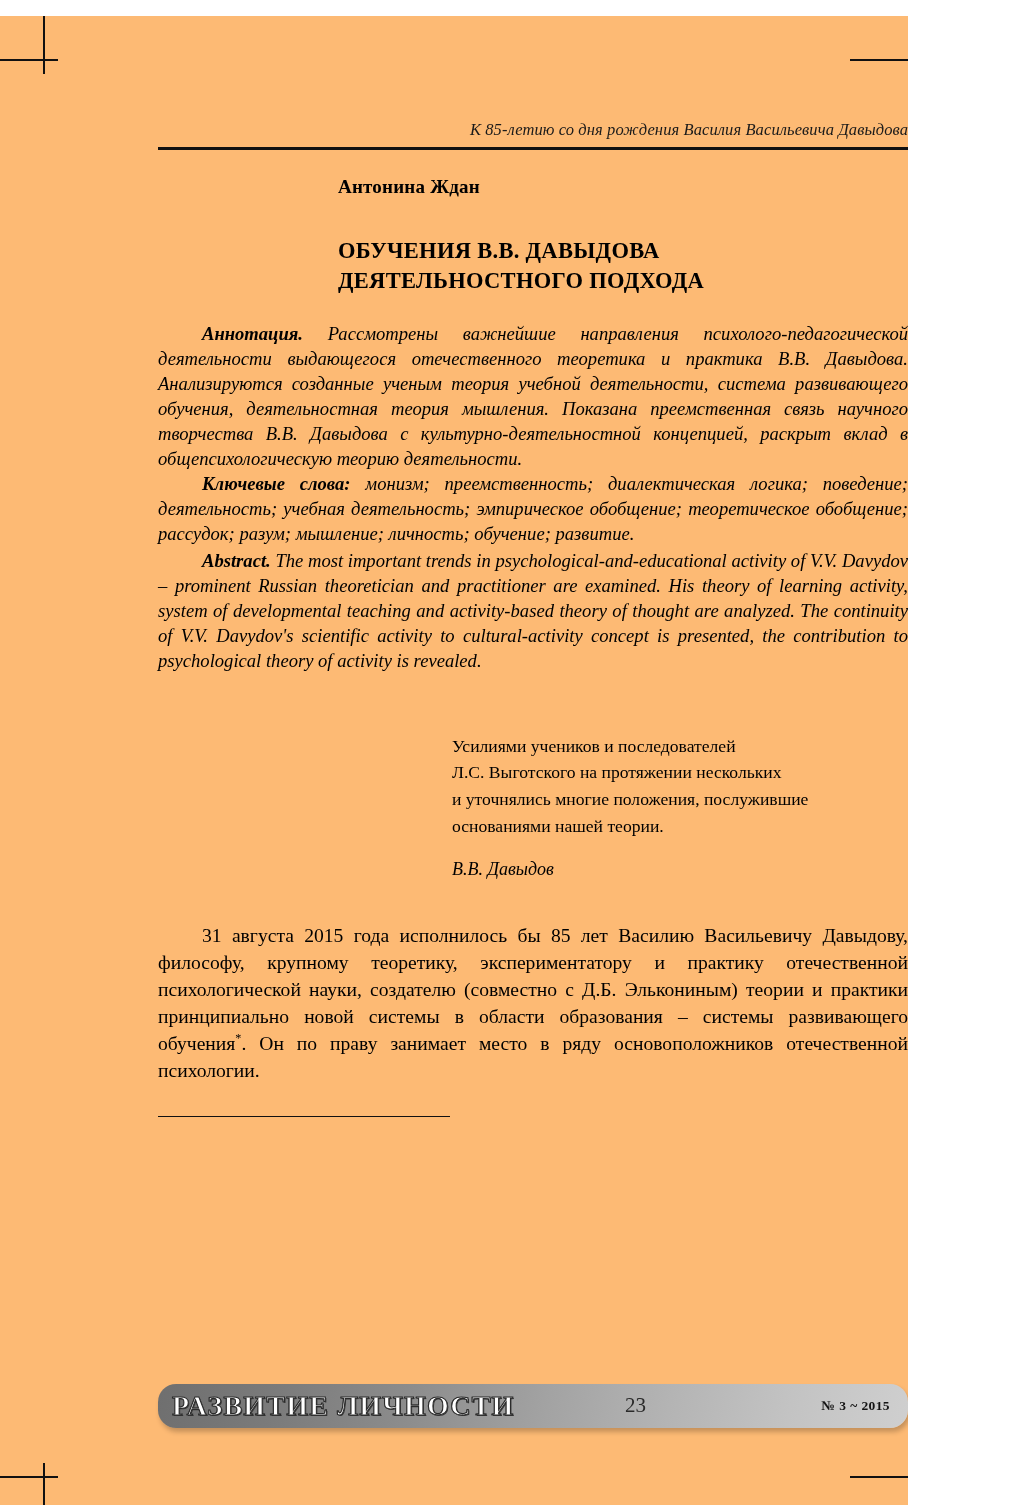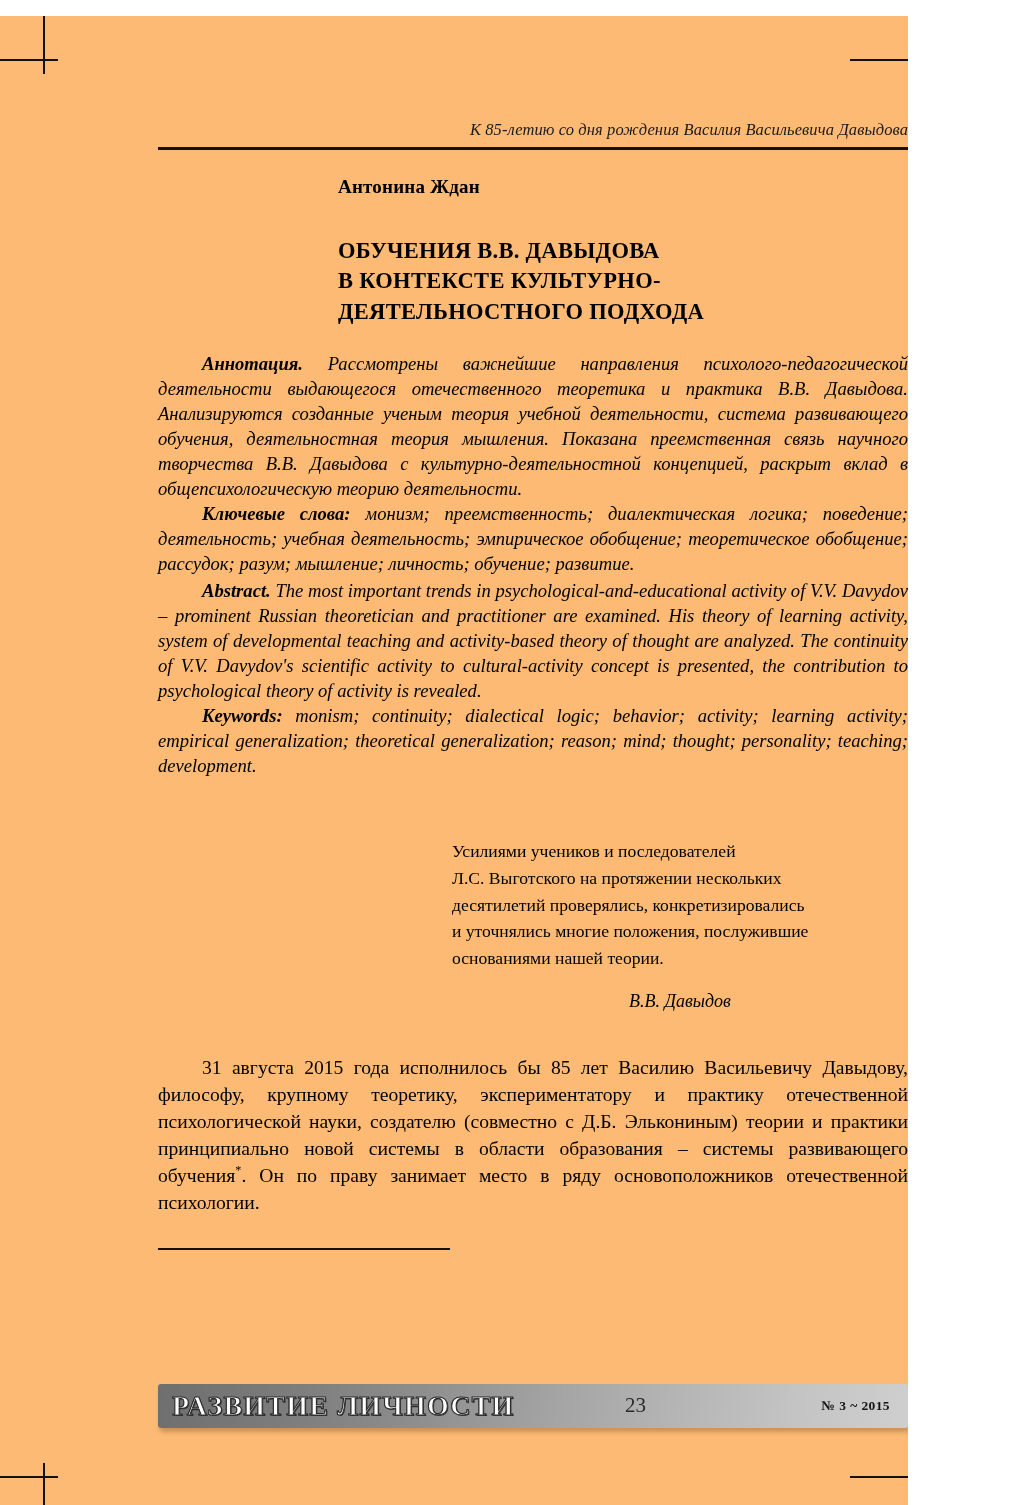--- a/index.html
+++ b/index.html
@@ -102,21 +102,21 @@
     margin-top: 60px;
     margin-left: 294px;
     width: 456px;
     font-size: 17.6px;
     line-height: 1.52;
     font-family: Liberation Serif, serif;
   }
   .epigraph .line { white-space: nowrap; }
   .epi-author {
     margin-top: 16px;
-    text-align: center;
+    text-align: left;
     font-style: italic;
     font-size: 18px;
   }
 
   
   .body {
     margin-top: 40px;
     font-size: 19.6px;
     line-height: 1.375;
     text-align: justify;
@@ -149,21 +149,21 @@
   }
   .fn-mark span { padding-left: 26px; }
 
   
   .footer {
     position: absolute;
     left: 158px;
     top: 1368px;
     width: 750px;
     height: 44px;
-    border-radius: 3px;
+    border-radius: 18px;
     background: linear-gradient(100deg,
                 #6f6f6f 0%,
                 #7b7b7b 16%,
                 #8d8d8d 34%,
                 #a3a3a3 52%,
                 #b4b4b4 68%,
                 #c3c3c3 84%,
                 #cfcfcf 100%);
     box-shadow: 2px 4px 5px rgba(0,0,0,0.22);
     display: flex;
@@ -221,38 +221,35 @@
 
   <div class="content">
 
     <div class="runhead">К 85-летию со дня рождения Василия Васильевича Давыдова</div>
     <div class="rule-top"></div>
 
     <div class="author">Антонина Ждан</div>
 
     <div class="title">
       <div>ОБУЧЕНИЯ В.В. ДАВЫДОВА</div>
-      <div>В КОНТЕКСТЕ КУЛЬТУРНО-</div>
       <div>ДЕЯТЕЛЬНОСТНОГО ПОДХОДА</div>
     </div>
 
     <div class="abs">
       <p><span class="lead">Аннотация.</span><span> Рассмотрены важнейшие направления психолого-педагогической деятельности выдающегося отечественного теоретика и практика В.В. Давыдова. Анализируются созданные ученым теория учебной деятельности, система развивающего обучения, деятельностная теория мышления. Показана преемственная связь научного творчества В.В. Давыдова с культурно-деятельностной концепцией, раскрыт вклад в общепсихологическую теорию деятельности.</span></p>
       <p><span class="lead">Ключевые слова:</span><span> монизм; преемственность; диалектическая логика; поведение; деятельность; учебная деятельность; эмпирическое обобщение; теоретическое обобщение; рассудок; разум; мышление; личность; обучение; развитие.</span></p>
     </div>
 
     <div class="abs abs-en">
       <p><span class="lead">Abstract.</span><span> The most important trends in psychological-and-educational activity of V.V. Davydov – prominent Russian theoretician and practitioner are examined. His theory of learning activity, system of developmental teaching and activity-based theory of thought are analyzed. The continuity of V.V. Davydov's scientific activity to cultural-activity concept is presented, the contribution to psychological theory of activity is revealed.</span></p>
-      <p><span class="lead">Keywords:</span><span> monism; continuity; dialectical logic; behavior; activity; learning activity; empirical generalization; theoretical generalization; reason; mind; thought; personality; teaching; development.</span></p>
     </div>
 
     <div class="epigraph">
       <div class="line">Усилиями учеников и последователей</div>
       <div class="line">Л.С. Выготского на протяжении нескольких</div>
-      <div class="line">десятилетий проверялись, конкретизировались</div>
       <div class="line">и уточнялись многие положения, послужившие</div>
       <div class="line">основаниями нашей теории.</div>
       <div class="epi-author">В.В. Давыдов</div>
     </div>
 
     <div class="body">
       <p><span>31 августа 2015 года исполнилось бы 85 лет Василию Васильевичу Давыдову, философу, крупному теоретику, экспериментатору и практику отечественной психологической науки, создателю (совместно с Д.Б. Элькониным) теории и практики принципиально новой системы в области образования – системы развивающего обучения</span><sup class="fn">*</sup><span>. Он по праву занимает место в ряду основоположников отечественной психологии.</span></p>
     </div>
 
     <div class="fn-rule"></div>

